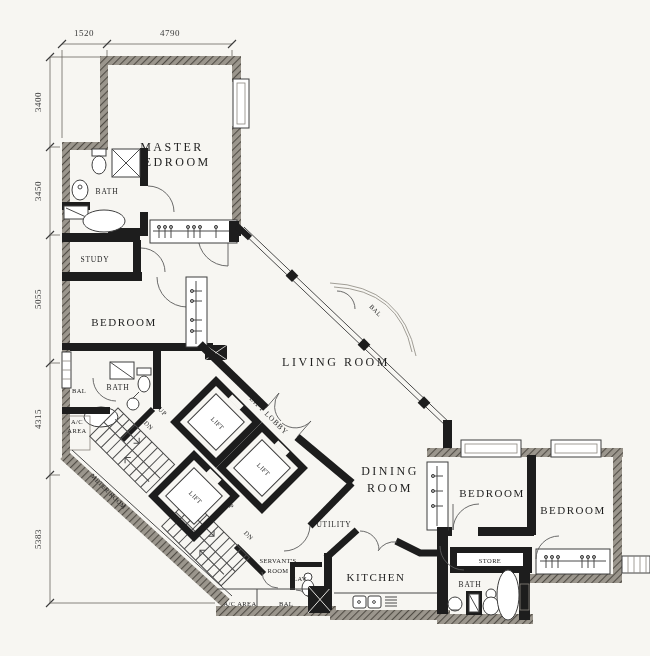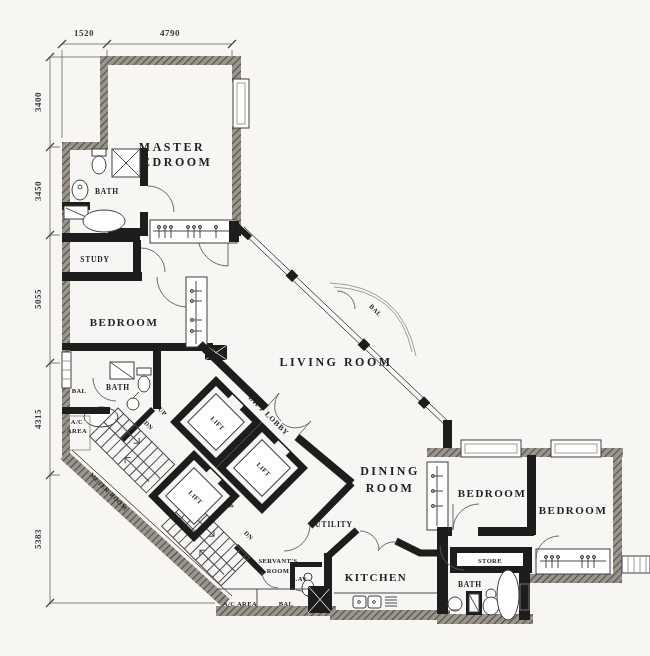--- a/index.html
+++ b/index.html
@@ -1,16 +1,16 @@
 <!DOCTYPE html>
 <html><head>
 <meta charset="utf-8">
 <style>
   html,body{margin:0;padding:0;background:#ffffff;}
-  #plan-wrap{width:650px;height:656px;background:#f7f6f2;position:relative;overflow:hidden;font-weight:bold;}
+  #plan-wrap{width:650px;height:656px;background:#f7f6f2;position:relative;overflow:hidden;}
   svg{display:block;}
   text{font-family:"Liberation Serif","DejaVu Serif",serif;fill:#1f1f1f;}
   .room-lg{font-size:12px;letter-spacing:2.5px;}
   .room-md{font-size:11px;letter-spacing:1.5px;}
   .room-sm{font-size:7.5px;letter-spacing:0.8px;}
   .room-xs{font-size:6.5px;letter-spacing:0.4px;}
   .dim-txt{font-size:9px;letter-spacing:0.5px;fill:#3a3a3a;}
   .wi{fill:#1d1d1d;}
   .arc{stroke:#5a5a5a;fill:none;stroke-width:0.9;}
   .ln{stroke:#4a4a4a;fill:none;stroke-width:1;}

